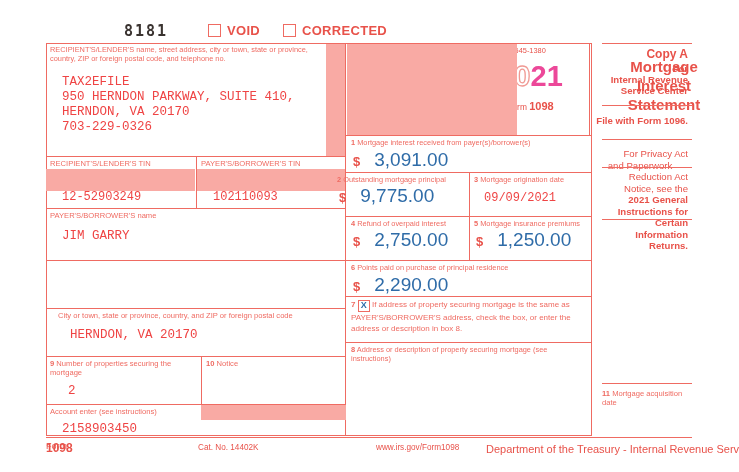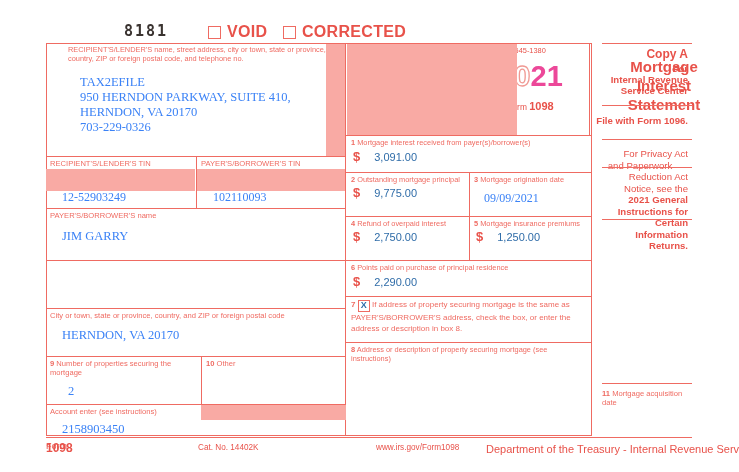--- a/index.html
+++ b/index.html
@@ -14,44 +14,44 @@
   .topstrip{position:absolute;left:46px;top:22px;width:646px;height:20px;}
   .barcode{
     position:absolute;left:78px;top:0px;
     font-family:"DejaVu Sans Mono", monospace;
     font-size:15px;font-weight:bold;color:#3a3330;letter-spacing:2px;
   }
   .cbwrap{position:absolute;display:flex;align-items:center;gap:6px;}
   .cbwrap.void{left:162px;top:1px;}
   .cbwrap.corrected{left:237px;top:1px;}
   .cbox{width:11px;height:11px;border:1.5px solid #ef6b62;background:#fff;display:inline-block;}
-  .cblabel{font-size:16px;font-weight:bold;color:#e8524a;letter-spacing:.3px;}
+  .cblabel{font-size:13px;font-weight:bold;color:#e8524a;letter-spacing:.3px;}
 
   
   .grid{position:absolute;left:46px;top:43px;width:646px;height:393px;}
 
   .colL{position:absolute;left:0;top:0;width:300px;height:393px;border:1.2px solid #ef6b62;box-sizing:border-box;}
   .colM{position:absolute;left:300px;top:0;width:246px;height:393px;border:1.2px solid #ef6b62;border-left:none;box-sizing:border-box;}
   .colR{position:absolute;left:546px;top:0;width:100px;height:393px;box-sizing:border-box;}
 
   .cell{position:absolute;box-sizing:border-box;}
   .lbl{
     font-size:7.4px;color:#ef6b62;line-height:9px;letter-spacing:0px;
     padding:2px 4px 0 4px;display:block;
   }
   .lbl b, .bnum{font-weight:bold;}
   .lbl-cap{font-size:7.6px;}
   .val{
-    font-family:Liberation Serif, serif;
-    color:#3b82f6;font-size:12.5px;line-height:15px;
+    font-family:Liberation Mono, monospace;
+    color:#ef4444;font-size:12.5px;line-height:15px;
     padding-left:16px;
   }
   .val-sm{font-size:12px;}
   .money{position:relative;padding-left:6px;font-size:13px;color:#e8524a;font-weight:bold;}
-  .money .amt{color:#2f6ca8;font-weight:normal;font-size:11px;padding-left:14px;}
+  .money .amt{color:#2f6ca8;font-weight:normal;font-size:19px;padding-left:14px;}
 
   .shade{background:#f9aaa4;}
   .hr{position:absolute;left:0;right:0;height:1.2px;background:#ef6b62;}
   .vr{position:absolute;top:0;bottom:0;width:1.2px;background:#ef6b62;}
 
   
   .ombbox{position:absolute;left:0px;top:0px;width:118px;height:92px;box-sizing:border-box;}
   .omb{font-size:7.4px;padding:3px 0 0 6px;display:block;color:#e8524a;}
   .year{
     text-align:center;margin-top:6px;
@@ -114,21 +114,21 @@
       <b>1098</b>
     </div>
   </div>
 
   <div class="title" style="left:604px;top:57px;width:120px;">Mortgage Interest Statement</div>
 
   <div class="grid">
 
     <div class="colL"></div>
 
-    <div class="cell" style="left:18px;top:0;width:301px;height:113px;">
+    <div class="cell" style="left:0;top:0;width:301px;height:113px;">
       <span class="lbl" style="width:282px;">RECIPIENT'S/LENDER'S name, street address, city or town, state or province, country, ZIP or foreign postal code, and telephone no.</span>
       <div class="val" style="margin-top:12px;">TAX2EFILE</div>
       <div class="val">950 HERNDON PARKWAY, SUITE 410,</div>
       <div class="val">HERNDON, VA 20170</div>
       <div class="val">703-229-0326</div>
     </div>
     <div class="shade" style="position:absolute;left:280px;top:1px;width:19px;height:112px;"></div>
     <div class="hr" style="top:113px;width:300px;left:0;"></div>
 
     <div class="cell" style="left:0;top:114px;width:150px;height:51px;">
@@ -145,33 +145,33 @@
     <div class="hr" style="top:165px;width:300px;left:0;"></div>
 
     <div class="cell" style="left:0;top:166px;width:300px;height:51px;">
       <span class="lbl lbl-cap">PAYER'S/BORROWER'S name</span>
       <div class="val" style="margin-top:9px;">JIM GARRY</div>
     </div>
     <div class="hr" style="top:217px;width:300px;left:0;"></div>
 
     <div class="hr" style="top:265px;width:300px;left:0;"></div>
 
-    <div class="cell" style="left:0;top:266px;width:244px;height:47px;">
+    <div class="cell" style="left:8px;top:266px;width:244px;height:47px;">
       <span class="lbl lbl-cap">City or town, state or province, country, and ZIP or foreign postal code</span>
       <div class="val" style="margin-top:8px;">HERNDON, VA 20170</div>
     </div>
     <div class="hr" style="top:313px;width:300px;left:0;"></div>
 
     <div class="cell" style="left:0;top:314px;width:155px;height:47px;">
       <span class="lbl lbl-cap"><b class="bnum">9</b> <span>Number of properties securing the mortgage</span></span>
       <div class="val" style="margin-top:7px;padding-left:22px;">2</div>
     </div>
     <div class="vr" style="left:155px;top:314px;height:47px;"></div>
     <div class="cell" style="left:156px;top:314px;width:144px;height:47px;">
-      <span class="lbl lbl-cap"><b class="bnum">10</b> <span>Other</span></span>
+      <span class="lbl lbl-cap"><b class="bnum">10</b> <span>Notice</span></span>
       <div class="val"></div>
     </div>
     <div class="hr" style="top:361px;width:300px;left:0;"></div>
 
     <div class="cell" style="left:0;top:362px;width:300px;height:31px;">
       <span class="lbl lbl-cap">Account enter (see instructions)</span>
       <div class="shade" style="position:absolute;left:155px;top:0px;width:145px;height:15px;"></div>
       <div class="val" style="margin-top:6px;">2158903450</div>
     </div>
 
@@ -181,21 +181,21 @@
     <div class="hr" style="top:92px;left:300px;width:246px;"></div>
 
     <div class="cell" style="left:301px;top:93px;width:245px;height:36px;">
       <span class="lbl"><b class="bnum">1</b> <span>Mortgage interest received from payer(s)/borrower(s)</span></span>
       <div class="money" style="margin-top:2px;">
         <span>$</span><span class="amt">3,091.00</span>
       </div>
     </div>
     <div class="hr" style="top:129px;left:300px;width:246px;"></div>
 
-    <div class="cell" style="left:301px;top:130px;width:122px;height:43px;">
+    <div class="cell" style="left:287px;top:130px;width:122px;height:43px;">
       <span class="lbl"><b class="bnum">2</b> <span>Outstanding mortgage principal</span></span>
       <div class="money" style="margin-top:1px;">
         <span>$</span><span class="amt">9,775.00</span>
       </div>
     </div>
     <div class="vr" style="left:423px;top:130px;height:43px;"></div>
     <div class="cell" style="left:424px;top:130px;width:122px;height:43px;">
       <span class="lbl"><b class="bnum">3</b> <span>Mortgage origination date</span></span>
       <div class="val val-sm" style="margin-top:7px;padding-left:14px;">09/09/2021</div>
     </div>

